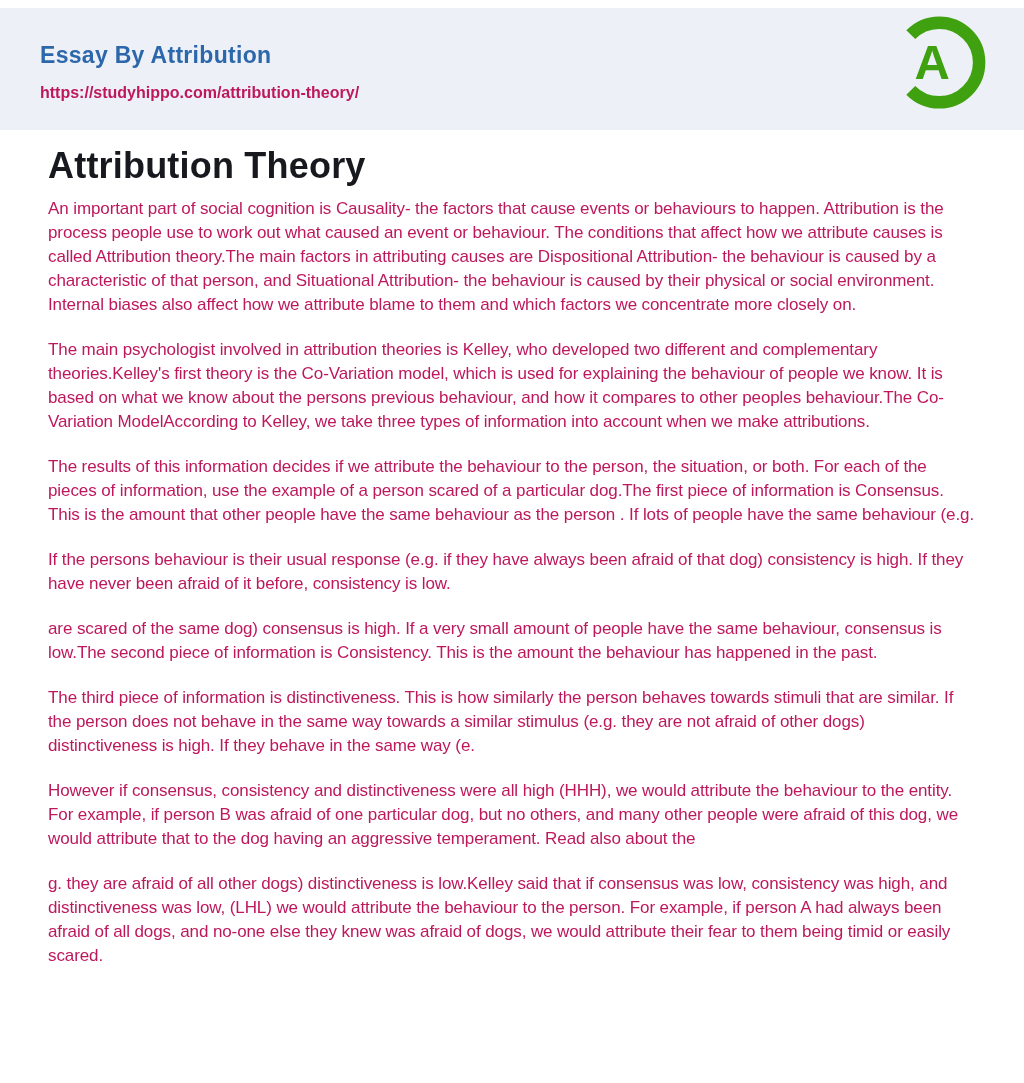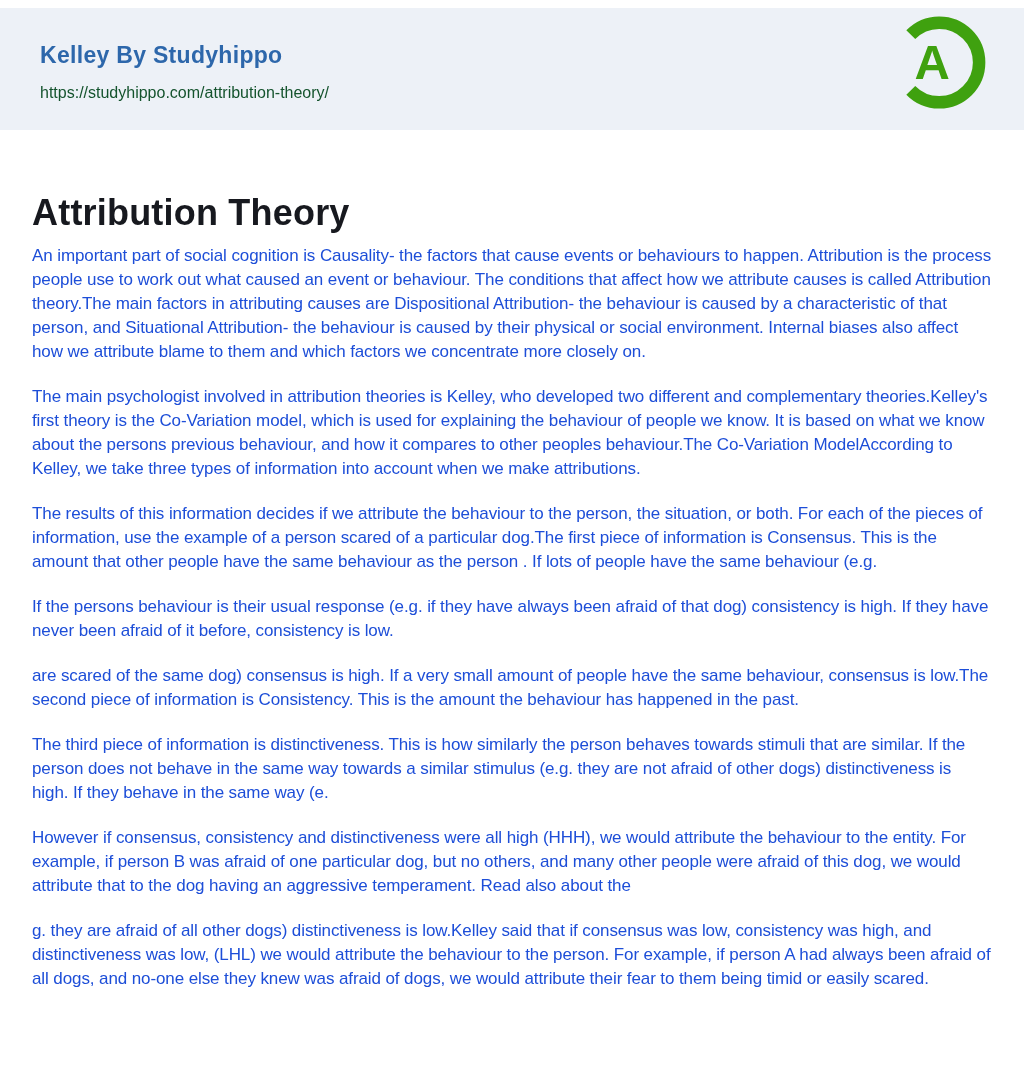--- a/index.html
+++ b/index.html
@@ -33,64 +33,63 @@
     font-size: 23px;
     font-weight: 700;
     letter-spacing: 0.3px;
     color: #2d67ab;
   }
   .page-url {
     position: absolute;
     left: 40px;
     top: 76px;
     font-size: 16px;
-    font-weight: 400;
-    color: #14532d;
+    font-weight: 700;
+    color: #be185d;
     text-decoration: none;
   }
   .logo {
     position: absolute;
     right: 37px;
     top: 6px;
     width: 96px;
     height: 97px;
   }
   .logo svg { display: block; width: 100%; height: 100%; }
   
   .content {
     position: absolute;
     left: 0;
     top: 130px;
     width: 1024px;
-    padding: 0 32px;
-    margin-top: 47px;
+    padding: 0 48px;
   }
   .article-title {
     margin: 15px 0 10px 0;
     font-size: 36px;
     line-height: 42px;
     font-weight: 800;
     letter-spacing: 0.2px;
     color: #17191f;
   }
   .paragraphs p {
     margin: 0 0 21px 0;
     font-size: 17px;
     line-height: 24px;
     letter-spacing: -0.1px;
-    color: #1d4ed8;
+    color: #be185d;
   }
 </style>
 </head>
 <body>
 
 <div class="page">
 
   <div class="header-band">
-    <div class="brand-title">Kelley By Studyhippo</div>
+    <div class="brand-title">Essay By Attribution</div>
     <a class="page-url" href="#">https://studyhippo.com/attribution-theory/</a>
     <div class="logo">
       <svg viewBox="0 0 100 100">
         <path d="M 20.6 21.0 A 41.5 41.5 0 1 1 20.6 79.0" fill="none" stroke-width="13" stroke="#3fa10f"></path>
         <text x="43" y="67.5" text-anchor="middle" font-size="51" font-weight="600" font-family="Liberation Sans, DejaVu Sans, sans-serif" fill="#3fa10f">A</text>
       </svg>
     </div>
   </div>
 
   <div class="content">

